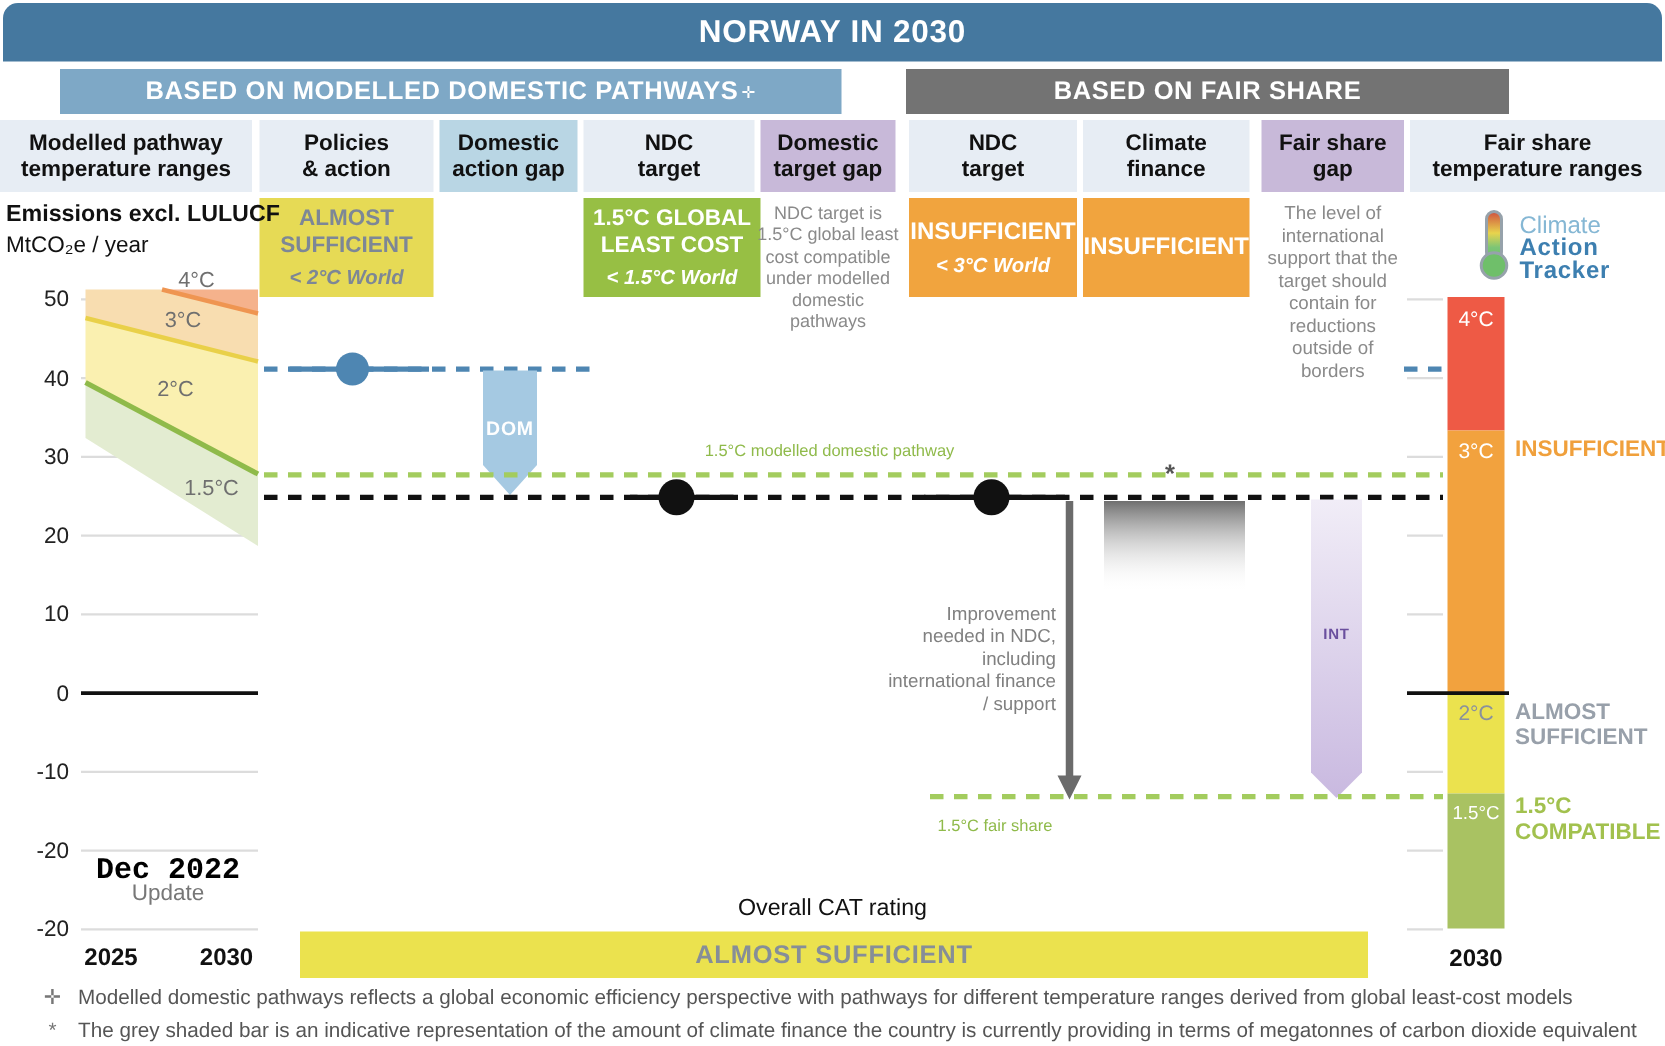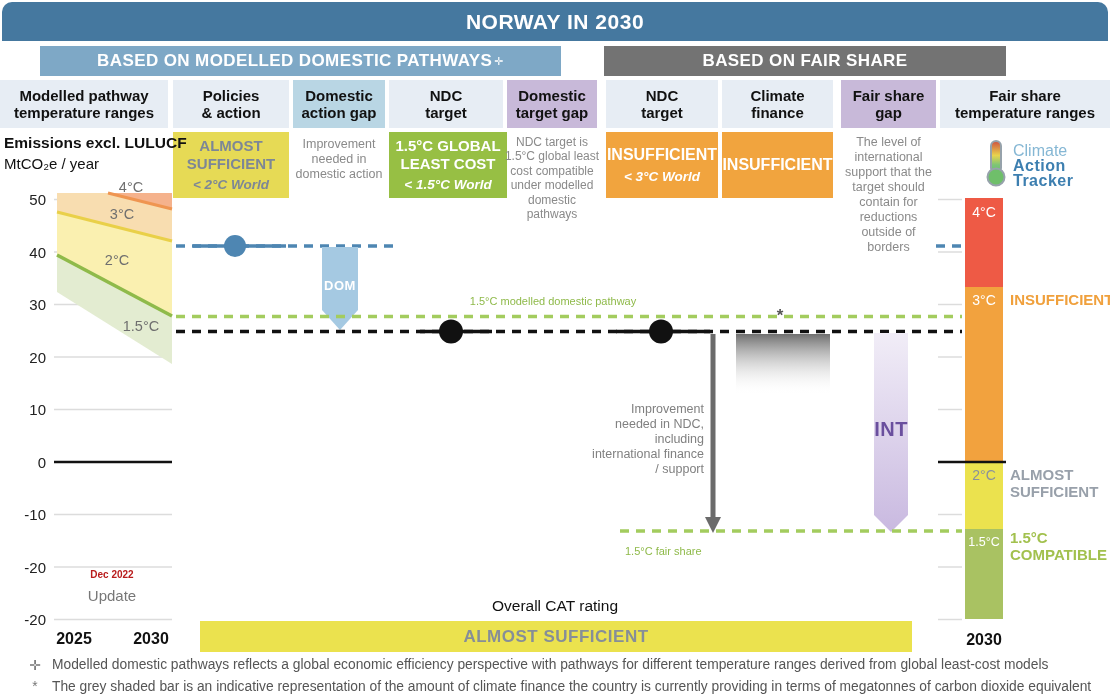--- a/index.html
+++ b/index.html
@@ -30,27 +30,27 @@
   .badge.orange{background:#f1a43e;color:#fff;font-size:16px;}
   .ann{color:#8a8a8a;font-size:12.5px;line-height:1.2;text-align:center;}
   
   .axis-title1{left:4px;top:134px;font-weight:bold;font-size:15.5px;}
   .axis-title2{left:4px;top:155px;font-size:15px;}
   .ytick{left:6px;width:40px;text-align:right;font-size:15px;color:#222;}
   .fanlbl{color:#6f6f6f;font-size:14.5px;}
   
   .greenlbl{color:#8fba4a;font-size:11px;}
   .domlbl{color:#fff;font-weight:bold;font-size:13px;letter-spacing:.5px;}
-  .intlbl{color:#6a4f9e;font-weight:bold;font-size:20px;letter-spacing:.5px;}
+  .intlbl{color:#6a4f9e;font-weight:bold;font-size:10px;letter-spacing:.5px;}
   .improve{color:#808080;font-size:12.5px;line-height:1.2;text-align:right;}
   .star{color:#555;font-size:17px;font-weight:bold;}
   .scale-temp{width:38px;text-align:center;color:#fff;font-size:14px;}
   .rating{font-weight:bold;font-size:15px;line-height:1.12;}
   .yearlbl{font-weight:bold;font-size:16px;color:#111;}
-  .update1{color:#b91c1c;font-weight:bold;font-size:10px;}
+  .update1{color:#000000;font-weight:bold;font-size:20px;font-family:Liberation Mono, monospace;}
   .update2{color:#777;font-size:15px;}
   
   .overall-lbl{left:440px;top:597px;width:230px;text-align:center;font-size:15.5px;color:#111;}
   .overall-bar{left:200px;top:621px;width:712px;height:31px;background:#ebe24e;display:flex;align-items:center;
                justify-content:center;font-weight:bold;font-size:17px;color:#868e98;letter-spacing:.5px;}
   
   .foot{left:18px;width:1085px;display:grid;grid-template-columns:34px 1fr;color:#555;font-size:13.8px;}
   .foot .sym{text-align:center;color:#777;}
   
   .logo{left:985px;top:139px;display:flex;align-items:center;gap:6px;}
@@ -127,21 +127,20 @@
         <div>Fair share</div>
         <div>temperature ranges</div>
       </div>
     </div>
 
   <div class="abs badge yellow" style="left:173px;width:116px;">
     <div>ALMOST</div>
     <div>SUFFICIENT</div>
     <div class="world">&lt; 2°C World</div>
   </div>
-  <div class="abs ann" style="left:293px;top:137px;width:92px;">Improvement needed in domestic action</div>
   <div class="abs badge green" style="left:389px;width:118px;">
     <div>1.5°C GLOBAL</div>
     <div>LEAST COST</div>
     <div class="world">&lt; 1.5°C World</div>
   </div>
   <div class="abs ann" style="left:504px;top:135px;width:96px;font-size:12px;">NDC target is 1.5°C global least cost compatible under modelled domestic pathways</div>
   <div class="abs badge orange" style="left:606px;width:112px;">
     <div>INSUFFICIENT</div>
     <div class="world">&lt; 3°C World</div>
   </div>

